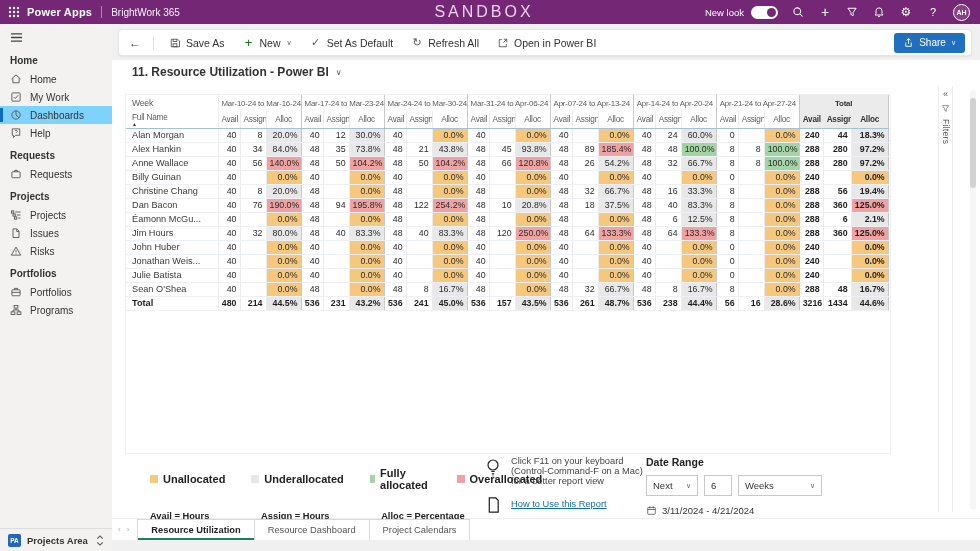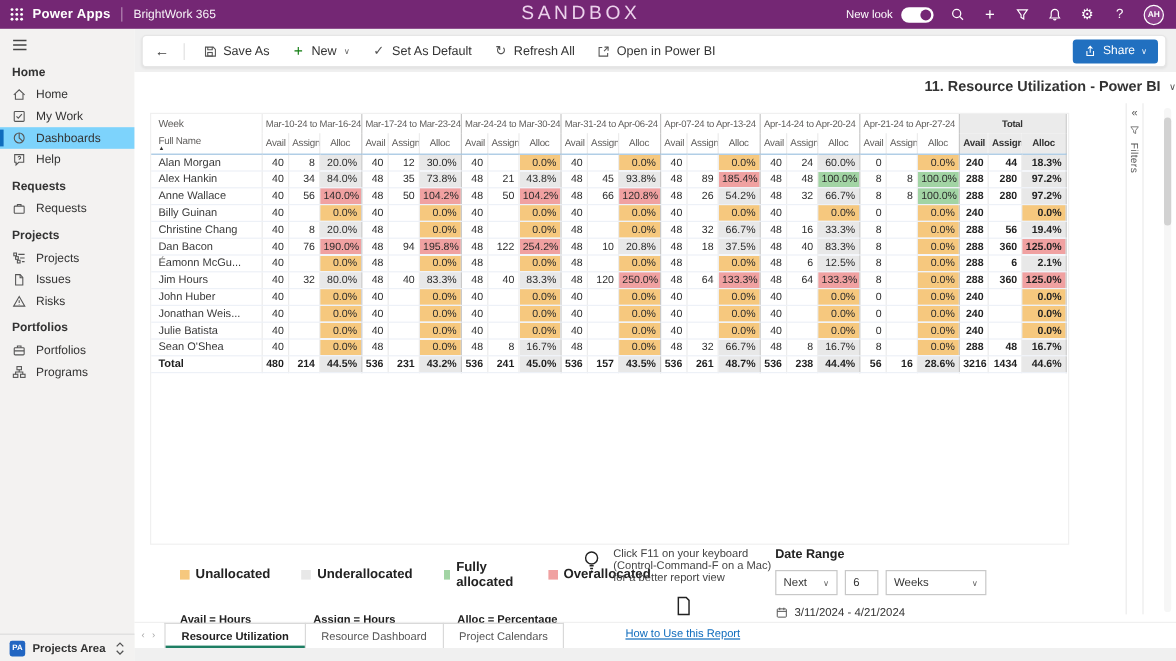--- a/index.html
+++ b/index.html
@@ -49,21 +49,21 @@
   .backbtn{border:none;background:none;font-size:12px;color:#444;cursor:pointer;padding:0 6px 0 2px;}
   .cmdsep{width:1px;height:14px;background:#e1e1e1;margin:0 6px;}
   .cmd{border:none;background:none;display:inline-flex;align-items:center;gap:5px;font-size:10.5px;color:#333;
     padding:0 9px;height:100%;cursor:pointer;}
   .cmd .ci{display:inline-flex;width:12px;height:12px;align-items:center;justify-content:center;font-size:11px;color:#555;}
   .cmd .plusgreen{color:#107c10;font-size:13px;font-weight:400;}
   .cmd .chevsm{font-size:7px;color:#666;margin-left:1px;}
   .sharebtn{margin-left:auto;background:var(--share_blue,#2170c0);color:#fff;border:none;border-radius:3px;
     height:20px;display:inline-flex;align-items:center;gap:5px;font-size:10px;padding:0 9px;cursor:pointer;}
   .sharebtn .chevsm{font-size:7px;color:#e8f0fa;}
-  .titlebar{height:24px;display:flex;align-items:center;padding-left:20px;background:#fff;justify-content:flex-end;}
+  .titlebar{height:24px;display:flex;align-items:center;padding-left:20px;background:#fff;}
   .titlebar .ttl{font-size:12px;font-weight:700;color:#333;}
   .titlebar .chev{font-size:8px;color:#555;margin-left:7px;cursor:pointer;}
 
   
   .report{position:relative;height:434px;background:#fff;}
   .tablewrap{position:absolute;left:13px;top:10px;width:766px;height:360px;border:1px solid #f0f0f0;}
 
   table.matrix{border-collapse:collapse;table-layout:fixed;width:762px;}
   .matrix th,.matrix td{padding:0 3px;overflow:hidden;white-space:nowrap;border-right:1px solid #ececec;}
   .matrix thead th{font-weight:400;color:#5f5d5b;font-size:7.9px;text-align:center;height:16px;letter-spacing:-.2px;}
@@ -83,21 +83,21 @@
 
   
   .legend{position:absolute;left:38px;top:383px;width:340px;}
   .leg-row{display:flex;gap:26px;align-items:center;}
   .leg-item{display:flex;align-items:center;gap:5px;font-size:11px;font-weight:700;color:#222;}
   .leg-sw{width:8px;height:8px;display:inline-block;}
   .leg-defs{display:flex;gap:24px;margin-top:20px;font-size:9.3px;font-weight:700;color:#222;}
   .tips{position:absolute;left:372px;top:372px;width:170px;font-size:9.3px;color:#444;}
   .tips .trow{display:flex;gap:9px;}
   .tips .tico{width:18px;display:flex;justify-content:center;padding-top:2px;}
-  .tips .howto{margin-top:8px;align-items:center;flex-direction:column;}
+  .tips .howto{margin-top:8px;align-items:center;}
   .tips a{color:var(--link_blue,#0f6cbd);text-decoration:underline;font-size:9.3px;}
   .daterange{position:absolute;left:534px;top:372px;width:230px;}
   .dr-label{font-size:10.5px;font-weight:700;color:#222;}
   .dr-controls{display:flex;gap:6px;margin-top:7px;align-items:center;}
   .dr-select{border:1px solid #c8c8c8;height:21px;display:inline-flex;align-items:center;
     font-size:9.5px;color:#333;padding:0 6px;justify-content:space-between;cursor:pointer;background:#fff;}
   .dr-select .chevsm{font-size:7px;color:#666;margin-left:8px;}
   .dr-input{width:28px;height:21px;border:1px solid #c8c8c8;font-size:9.5px;padding-left:6px;color:#333;}
   .dr-dates{display:flex;align-items:center;gap:5px;margin-top:9px;font-size:9.5px;color:#333;}
 

